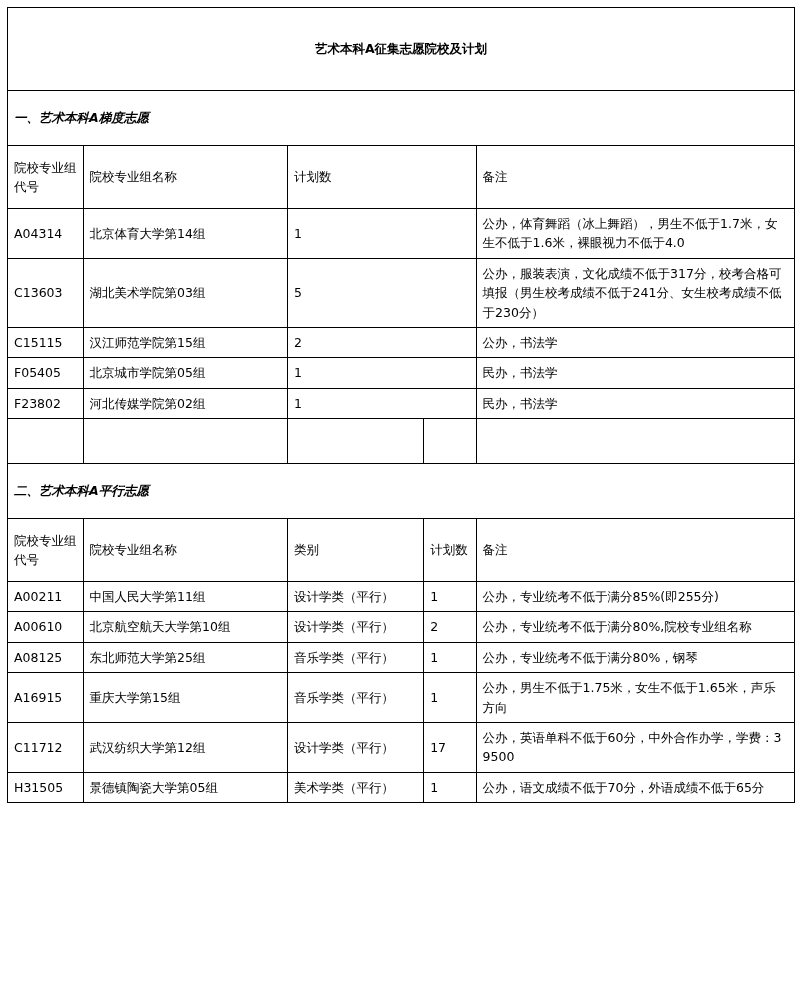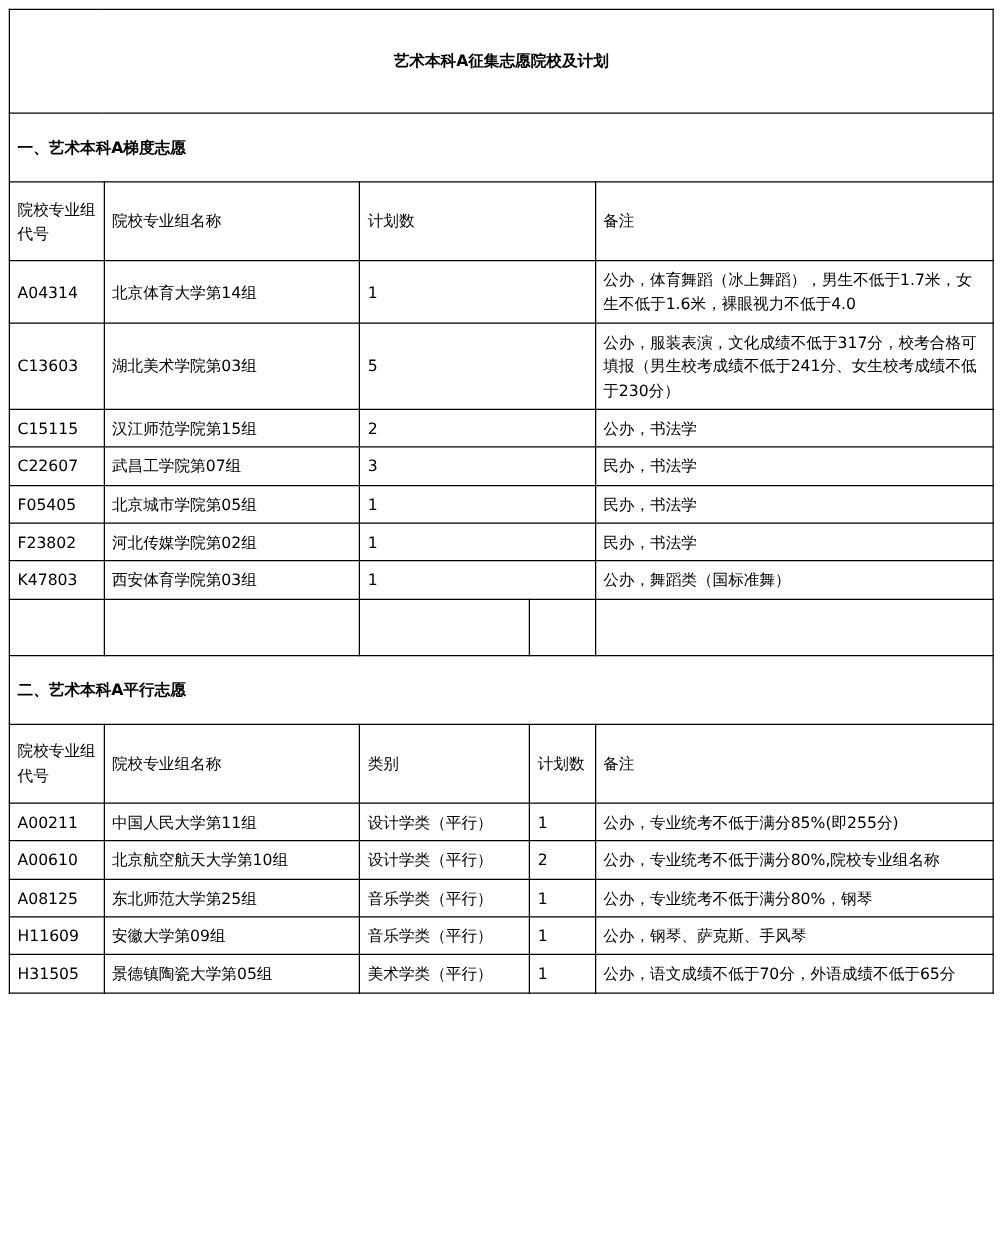--- a/index.html
+++ b/index.html
@@ -43,20 +43,21 @@
     vertical-align: middle;
     font-weight: bold;
     font-size: 14px;
   }
   .section-cell {
     height: 44px;
     font-weight: bold;
     font-size: 13px;
     vertical-align: middle;
     padding-left: 4px;
+    font-style: italic;
   }
   .hdr td {
     font-size: 12.5px;
     height: 52px;
     vertical-align: middle;
   }
   .blank-row td {
     height: 34px;
   }
   .c-code   { width: 75px; }
@@ -106,42 +107,30 @@
         <td colspan="2">5</td>
         <td>公办，服装表演，文化成绩不低于317分，校考合格可填报（男生校考成绩不低于241分、女生校考成绩不低于230分）</td>
       </tr>
       <tr>
         <td>C15115</td>
         <td>汉江师范学院第15组</td>
         <td colspan="2">2</td>
         <td>公办，书法学</td>
       </tr>
       <tr>
-        <td>C22607</td>
-        <td>武昌工学院第07组</td>
-        <td colspan="2">3</td>
-        <td>民办，书法学</td>
-      </tr>
-      <tr>
         <td>F05405</td>
         <td>北京城市学院第05组</td>
         <td colspan="2">1</td>
         <td>民办，书法学</td>
       </tr>
       <tr>
         <td>F23802</td>
         <td>河北传媒学院第02组</td>
         <td colspan="2">1</td>
         <td>民办，书法学</td>
-      </tr>
-      <tr>
-        <td>K47803</td>
-        <td>西安体育学院第03组</td>
-        <td colspan="2">1</td>
-        <td>公办，舞蹈类（国标准舞）</td>
       </tr>
 
       <tr class="blank-row">
         <td></td>
         <td></td>
         <td></td>
         <td></td>
         <td></td>
       </tr>
 
@@ -172,25 +161,32 @@
         <td>公办，专业统考不低于满分80%,院校专业组名称</td>
       </tr>
       <tr>
         <td>A08125</td>
         <td>东北师范大学第25组</td>
         <td>音乐学类（平行）</td>
         <td>1</td>
         <td>公办，专业统考不低于满分80%，钢琴</td>
       </tr>
       <tr>
-        <td>H11609</td>
-        <td>安徽大学第09组</td>
+        <td>A16915</td>
+        <td>重庆大学第15组</td>
         <td>音乐学类（平行）</td>
         <td>1</td>
-        <td>公办，钢琴、萨克斯、手风琴</td>
+        <td>公办，男生不低于1.75米，女生不低于1.65米，声乐方向</td>
+      </tr>
+      <tr>
+        <td>C11712</td>
+        <td>武汉纺织大学第12组</td>
+        <td>设计学类（平行）</td>
+        <td>17</td>
+        <td>公办，英语单科不低于60分，中外合作办学，学费：39500</td>
       </tr>
       <tr>
         <td>H31505</td>
         <td>景德镇陶瓷大学第05组</td>
         <td>美术学类（平行）</td>
         <td>1</td>
         <td>公办，语文成绩不低于70分，外语成绩不低于65分</td>
       </tr>
     </tbody>
   </table>

